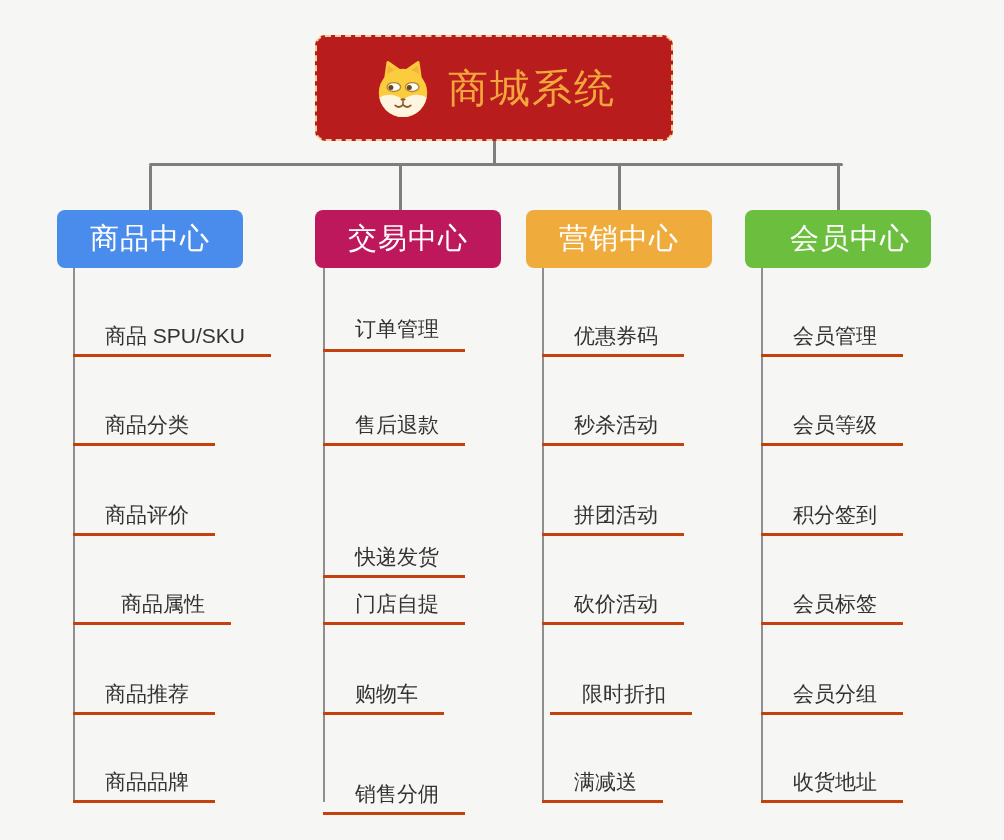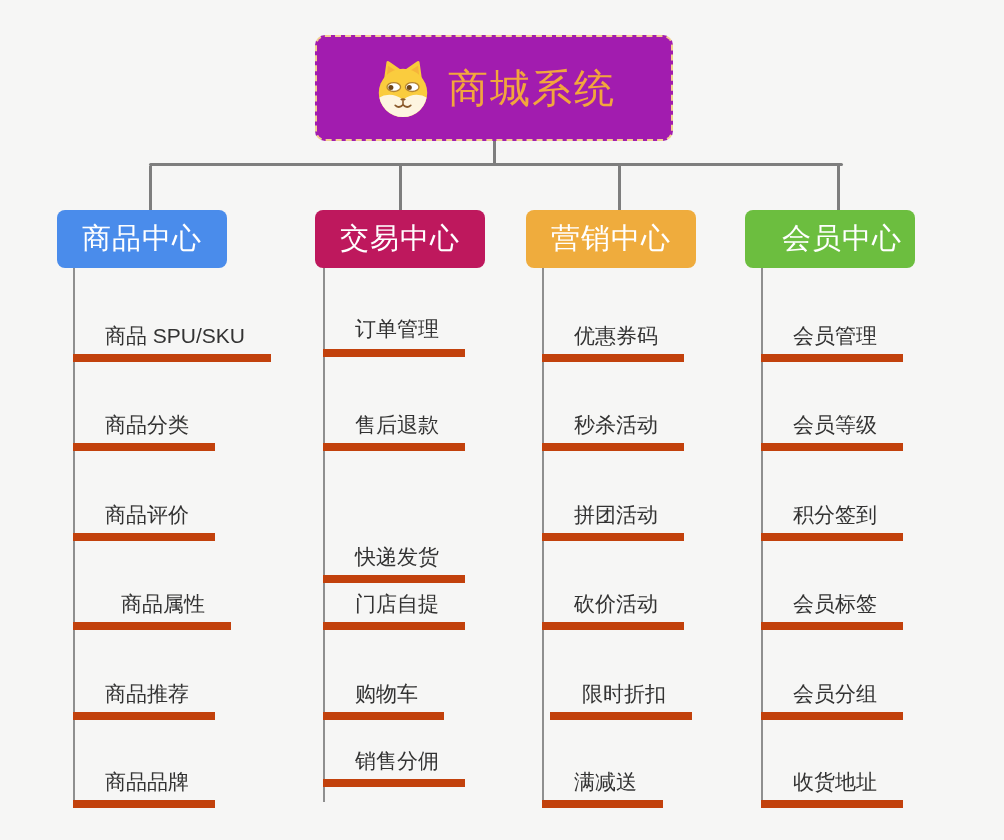--- a/index.html
+++ b/index.html
@@ -6,49 +6,49 @@
   body{
     background:#f6f6f5;
     font-family:"Liberation Sans","DejaVu Sans",sans-serif;
     width:1004px;height:840px;overflow:hidden;
   }
   .stage{position:relative;width:1004px;height:840px;}
 
   
   .root-node{
     position:absolute;left:315px;top:35px;width:358px;height:106px;
-    background:#a21caf;border:2px dashed #f3cf8f;border-radius:10px;
+    background:#b91c1c;border:2px dashed #f3cf8f;border-radius:10px;
     box-sizing:border-box;
     display:flex;align-items:center;justify-content:center;gap:14px;
   }
   .root-title{
     font-size:40px;color:#f2a63c;letter-spacing:2px;white-space:nowrap;
   }
   .dog-icon{width:62px;height:62px;flex:0 0 auto;}
 
   
   .connector{position:absolute;background:#7e7e7e;}
   .conn-stem{left:493px;top:141px;width:3px;height:22px;}
   .conn-hbar{left:149px;top:163px;width:694px;height:3px;border-radius:2px;}
   .conn-drop{top:166px;width:3px;height:44px;}
 
   
   .branch-header{
-    position:absolute;top:210px;width:170px;height:58px;
+    position:absolute;top:210px;width:186px;height:58px;
     border-radius:8px;display:flex;align-items:center;justify-content:center;
     color:#ffffff;font-size:29px;letter-spacing:1px;white-space:nowrap;
     box-sizing:border-box;
   }
 
   
   .branch-column{position:absolute;top:268px;}
   .branch-line{position:absolute;left:0;top:0;width:2px;height:534px;background:#8f8f8f;}
   .leaf{
     position:absolute;left:0;height:36px;line-height:36px;
-    padding:0 26px 0 32px;border-bottom:8px solid #c2410c;
+    padding:0 26px 0 32px;border-bottom:3px solid #c2410c;
     font-size:21px;color:#333333;white-space:nowrap;
   }
 </style>
 </head>
 <body>
 
 <div class="stage">
 
   <div class="root-node">
     <svg class="dog-icon" viewBox="0 0 64 64" aria-hidden="true">
@@ -99,21 +99,21 @@
       <div class="branch-header" style="left: 307px; background: #be185d; margin-left: 8px;">
         <span>交易中心</span>
       </div>
       <div class="branch-column" style="left: 323px;">
         <div class="branch-line"></div>
         <div class="leaf" style="top: 45px; font-family: Liberation Mono, monospace;">订单管理</div>
         <div class="leaf" style="top: 139px;">售后退款</div>
         <div class="leaf" style="top: 229px; margin-top: 42px;">快递发货</div>
         <div class="leaf" style="top: 318px;">门店自提</div>
         <div class="leaf" style="top: 408px;">购物车</div>
-        <div class="leaf" style="top: 475px;">销售分佣</div>
+        <div class="leaf" style="top: 508px;">销售分佣</div>
       </div>
       <div class="connector conn-drop" style="left: 618px;"></div>
       <div class="branch-header" style="left: 526px; background: rgb(239, 172, 61);">
         <span>营销中心</span>
       </div>
       <div class="branch-column" style="left: 542px;">
         <div class="branch-line"></div>
         <div class="leaf" style="top: 50px;">优惠券码</div>
         <div class="leaf" style="top: 139px;">秒杀活动</div>
         <div class="leaf" style="top: 229px;">拼团活动</div>

